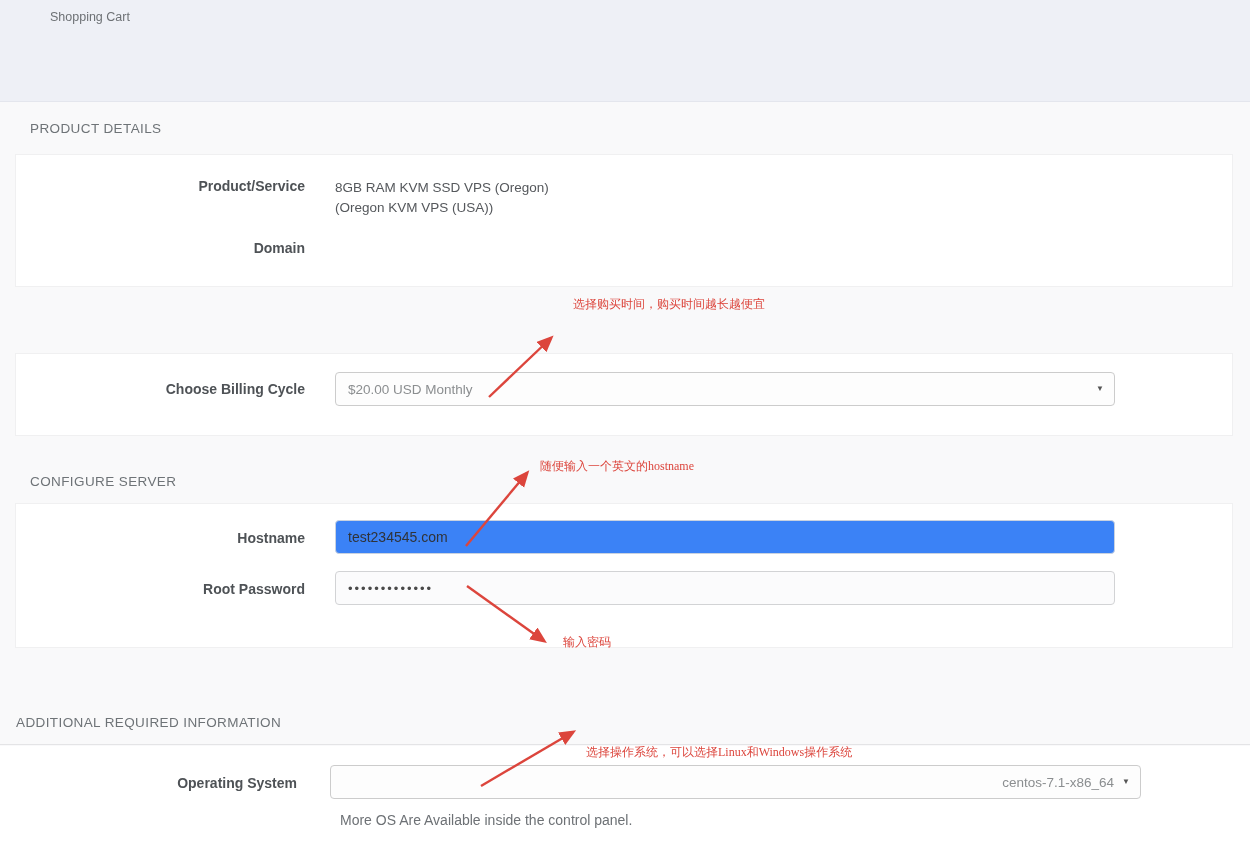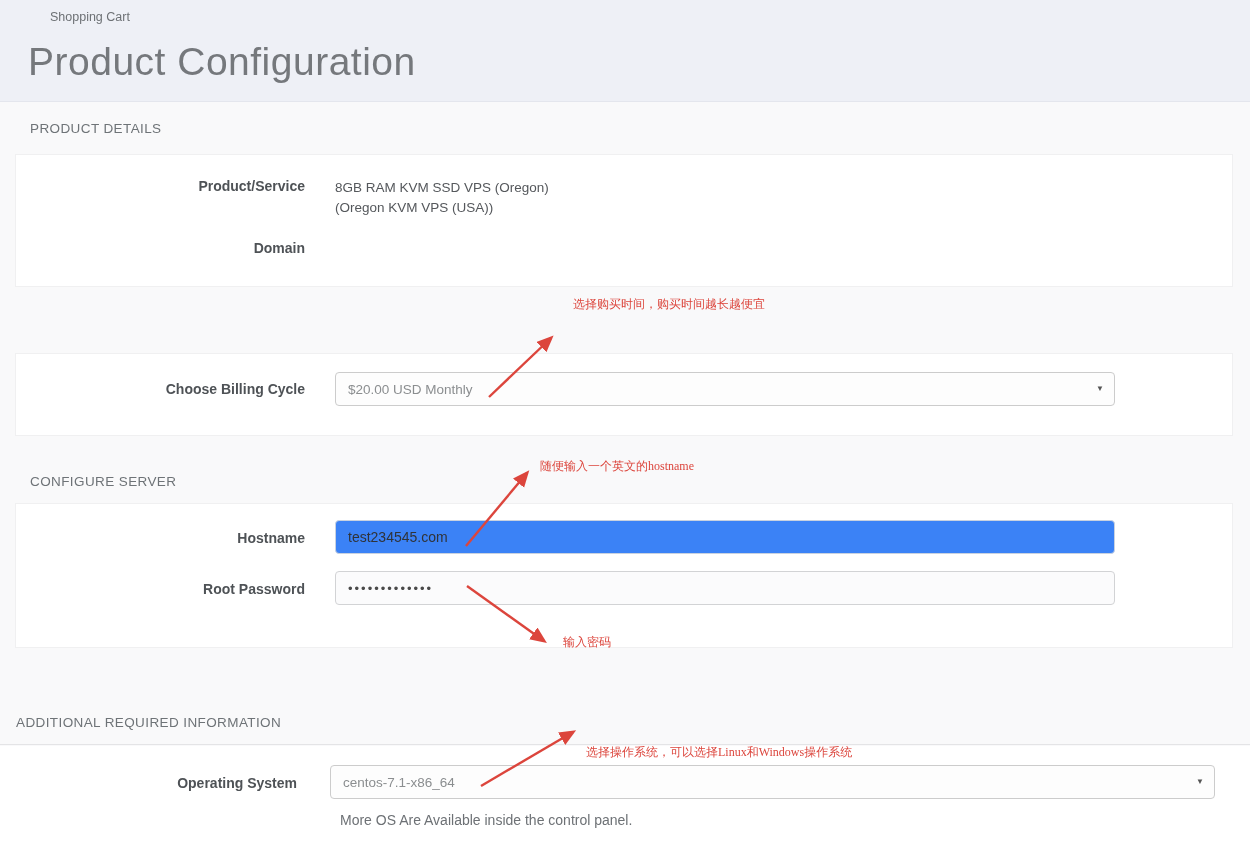--- a/index.html
+++ b/index.html
@@ -28,37 +28,36 @@
   .flabel{position:absolute;left:15px;width:290px;text-align:right;font-weight:bold;font-size:14px;color:#4e5256;white-space:nowrap;}
   .lab-ps{top:178px;} .lab-domain{top:240px;} .lab-billing{top:381px;}
   .lab-host{top:530px;} .lab-pass{top:581px;} .lab-os{left:15px;width:282px;top:775px;}
   .fvalue{position:absolute;left:335px;font-size:13.5px;color:#55585c;line-height:20px;white-space:nowrap;}
   .val-ps{top:178px;} .val-domain{top:240px;}
   .help-text{position:absolute;left:340px;top:812px;font-size:14px;color:#6d7175;}
 
   
   .control{position:absolute;box-sizing:border-box;height:34px;border:1px solid #cccccc;border-radius:4px;font-size:13.5px;}
   .selectbox{left:335px;top:372px;width:780px;background:#fdfdfd;display:flex;align-items:center;padding:0 26px 0 12px;color:#8b8e90;cursor:pointer;}
-  .selectbox.os{left:330px;top:765px;width:885px;}
+  .selectbox.os{left:330px;top:765px;width:811px;justify-content:flex-end;}
   .caret{position:absolute;right:10px;top:12px;font-size:8px;color:#555;line-height:1;}
   .textinput{left:335px;width:780px;padding:0 12px;font-family:"Liberation Sans",sans-serif;outline:none;}
   .host{top:520px;background:#3b82f6;border-color:#c9d2e0;color:#303338;font-size:14px;}
   .pass{top:571px;background:#fbfbfc;border-color:#d2d3d5;color:#4a4a4a;font-size:13px;letter-spacing:2px;}
 
   
   .annotation{position:absolute;font-family:"Liberation Serif",serif;font-size:12px;color:#dc453c;white-space:nowrap;}
   .an1{left:573px;top:296px;} .an2{left:540px;top:458px;} .an3{left:563px;top:634px;} .an4{left:586px;top:744px;}
   .arrows{position:absolute;top:0;left:0;width:1250px;height:860px;pointer-events:none;}
 </style>
 </head>
 <body>
 
 <div class="header">
   <div class="breadcrumb">Shopping Cart</div>
-  <div class="page-title">Product Configuration</div>
 </div>
 
 <div class="section-heading sh1">PRODUCT DETAILS</div>
 <div class="panel p1"></div>
 <div class="flabel lab-ps">Product/Service</div>
 <div class="fvalue val-ps">
   <div>8GB RAM KVM SSD VPS (Oregon)</div>
   <div>(Oregon KVM VPS (USA))</div>
 </div>
 <div class="flabel lab-domain">Domain</div>

